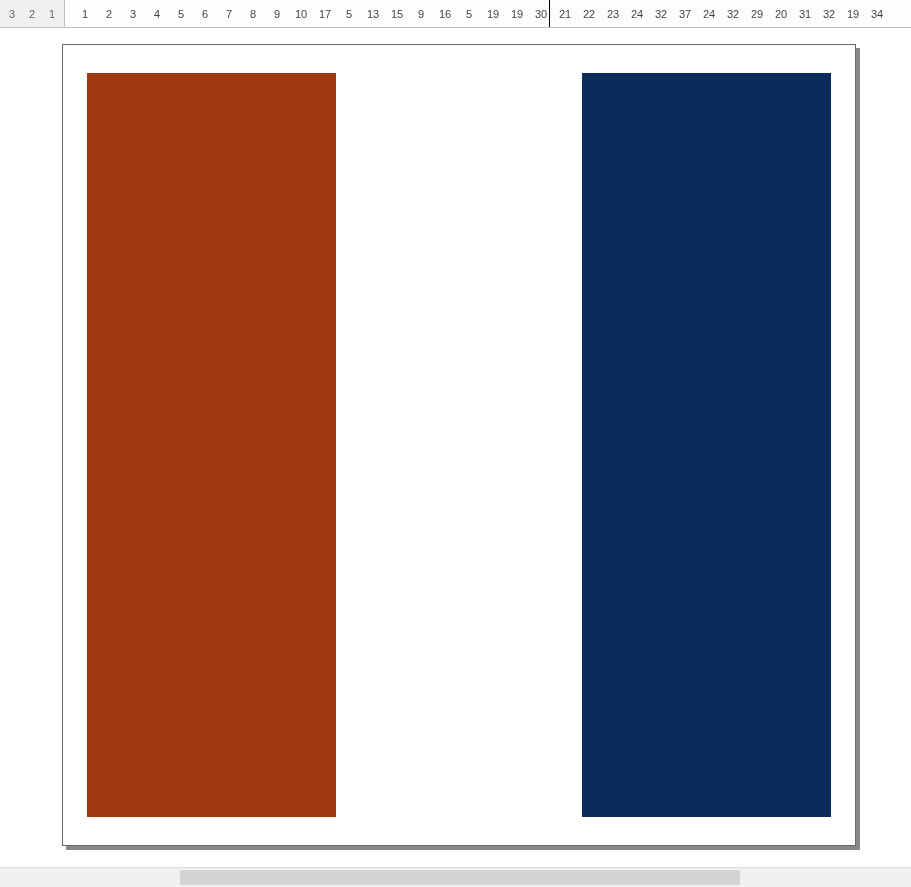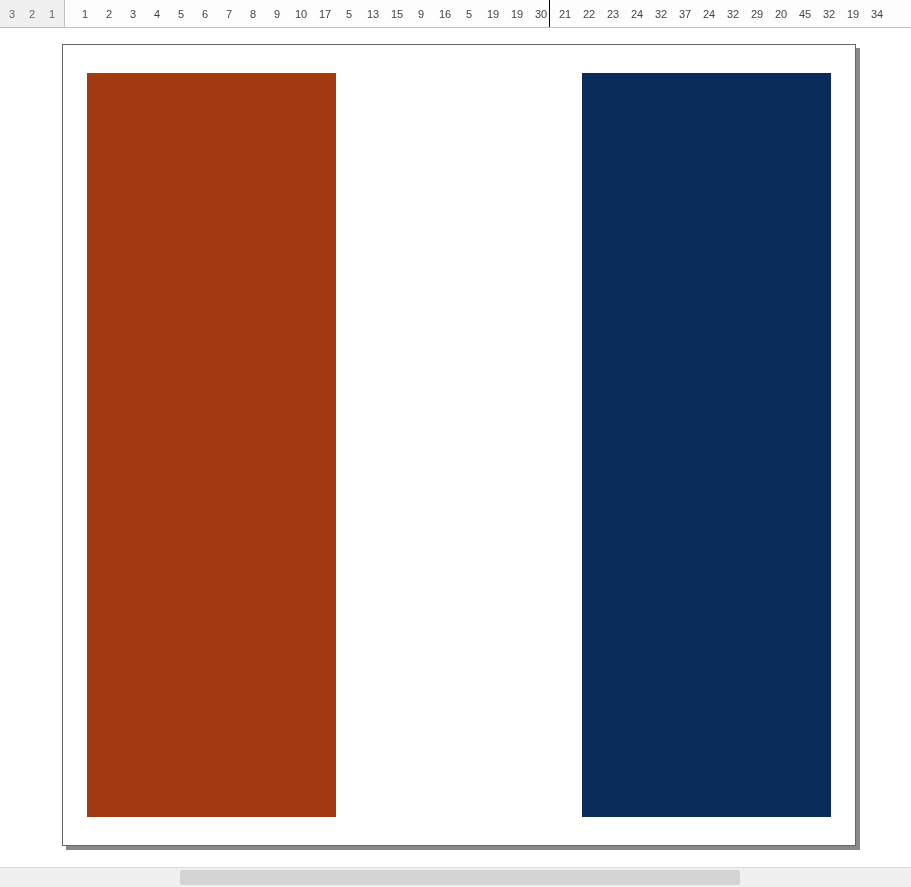--- a/index.html
+++ b/index.html
@@ -195,21 +195,21 @@
     <span class="ruler-unit">21</span>
     <span class="ruler-unit">22</span>
     <span class="ruler-unit">23</span>
     <span class="ruler-unit">24</span>
     <span class="ruler-unit">32</span>
     <span class="ruler-unit">37</span>
     <span class="ruler-unit">24</span>
     <span class="ruler-unit">32</span>
     <span class="ruler-unit">29</span>
     <span class="ruler-unit">20</span>
-    <span class="ruler-unit">45</span>
+    <span class="ruler-unit">31</span>
     <span class="ruler-unit">32</span>
     <span class="ruler-unit">19</span>
     <span class="ruler-unit">34</span>
   </div>
 </div>
 
 <div class="canvas-area">
   <div class="page-wrap">
     <div class="page-shadow"></div>
     <div class="page">

